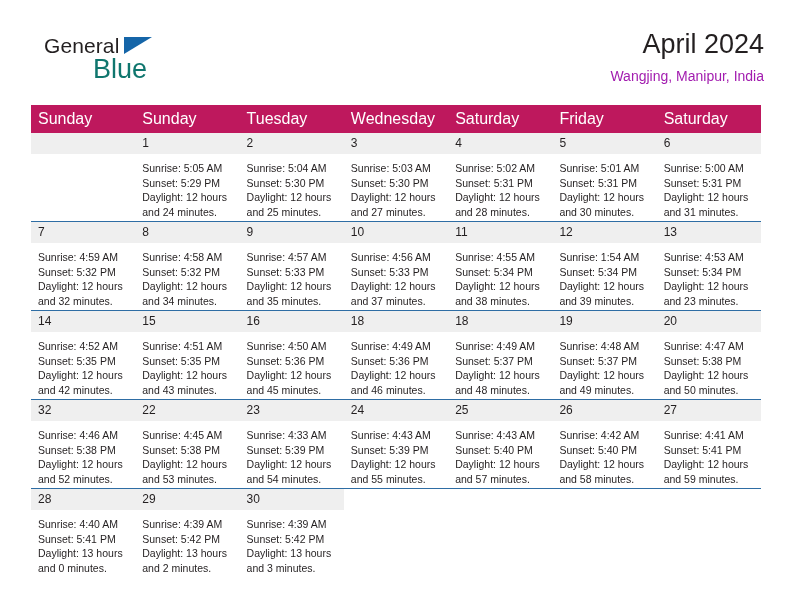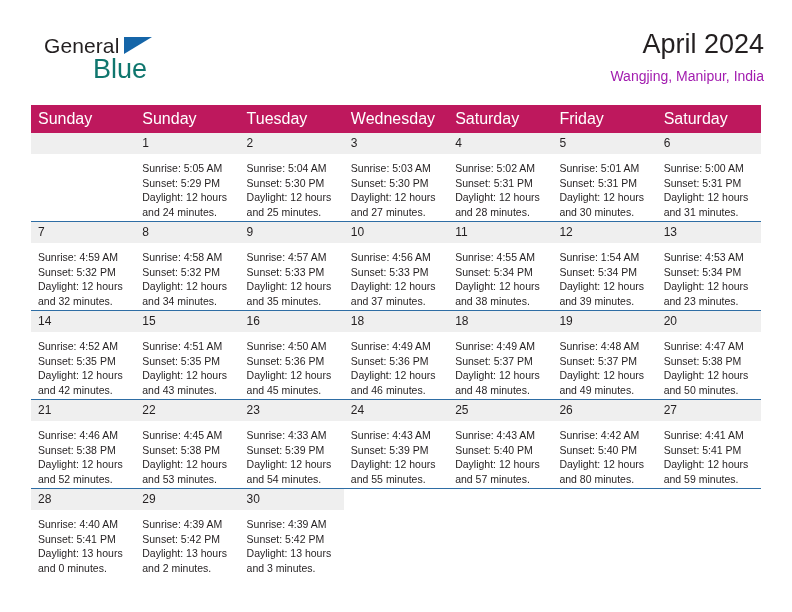--- a/index.html
+++ b/index.html
@@ -415,21 +415,21 @@
                 <div>Sunset: 5:38 PM</div>
                 <div>Daylight: 12 hours</div>
                 <div>and 50 minutes.</div>
               </div>
             </div>
           </td>
         </tr>
         <tr class="week-row">
           <td>
             <div class="cell-inner">
-              <div class="daynum">21</div>
+              <div class="daynum">32</div>
               <div class="details">
                 <div>Sunrise: 4:46 AM</div>
                 <div>Sunset: 5:38 PM</div>
                 <div>Daylight: 12 hours</div>
                 <div>and 52 minutes.</div>
               </div>
             </div>
           </td>
           <td>
             <div class="cell-inner">
@@ -475,21 +475,21 @@
               </div>
             </div>
           </td>
           <td>
             <div class="cell-inner">
               <div class="daynum">26</div>
               <div class="details">
                 <div>Sunrise: 4:42 AM</div>
                 <div>Sunset: 5:40 PM</div>
                 <div>Daylight: 12 hours</div>
-                <div>and 80 minutes.</div>
+                <div>and 58 minutes.</div>
               </div>
             </div>
           </td>
           <td>
             <div class="cell-inner">
               <div class="daynum">27</div>
               <div class="details">
                 <div>Sunrise: 4:41 AM</div>
                 <div>Sunset: 5:41 PM</div>
                 <div>Daylight: 12 hours</div>

